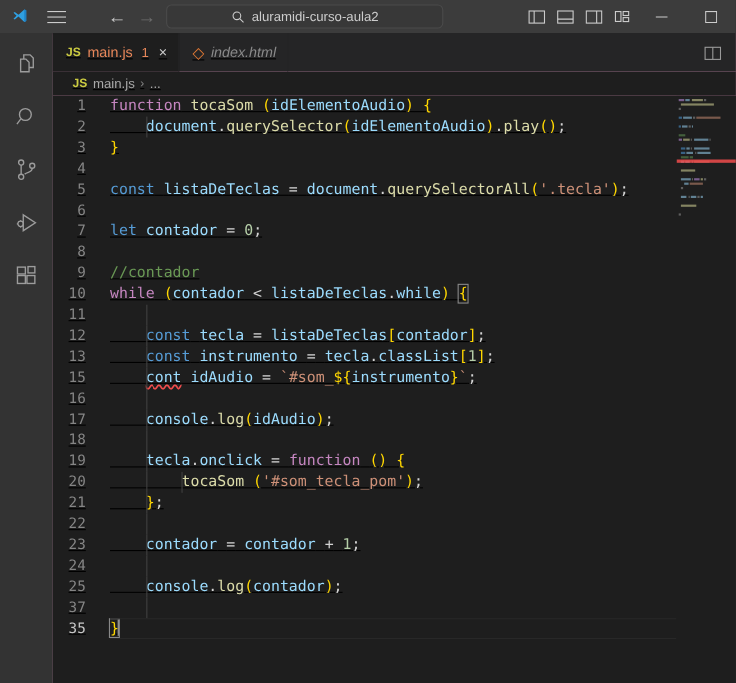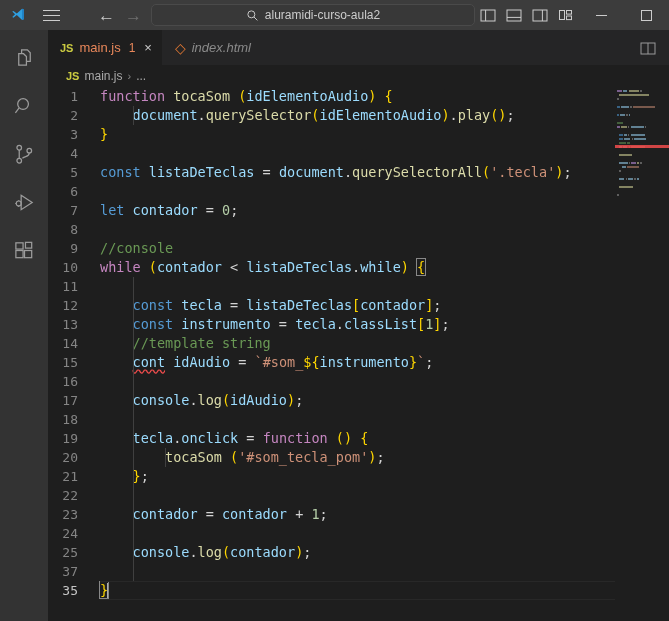--- a/index.html
+++ b/index.html
@@ -22,21 +22,21 @@
   .tb-logo { width: 34px; display: flex; align-items: center; justify-content: center; }
   .tb-hamburger { width: 34px; display: flex; align-items: center; justify-content: center; cursor: pointer; }
   .ham-lines { width: 17px; }
   .ham-lines div { height: 1px; background: #cccccc; margin: 4px 0; }
   .tb-nav { display: flex; align-items: center; gap: 10px; margin-left: 30px; }
   .nav-arrow { font-size: 17px; line-height: 1; color: #cccccc; cursor: pointer; }
   .nav-arrow.disabled { color: #6e6e6e; }
 
   .tb-search {
     position: absolute; left: 151px; top: 4px;
-    width: 324px; height: 22px;
+    width: 252px; height: 22px;
     background: #383838;
     border: 1px solid #4a4a4a;
     border-radius: 5px;
     display: flex; align-items: center; justify-content: center;
     gap: 6px;
     cursor: pointer;
   }
   .tb-search .sval { font-size: 12px; color: #cccccc; }
 
   .tb-right { position: absolute; right: 0; top: 0; height: 30px; display: flex; align-items: center; }
@@ -53,21 +53,21 @@
     display: flex; flex-direction: column; align-items: center;
     padding-top: 4px;
   }
   .act-item {
     width: 48px; height: 48px;
     display: flex; align-items: center; justify-content: center;
     cursor: pointer; opacity: .72;
   }
 
   
-  .editorgroup { flex: 1; display: flex; flex-direction: column; min-width: 0; background: #f9a8d4; }
+  .editorgroup { flex: 1; display: flex; flex-direction: column; min-width: 0; background: #f9a8d4; text-decoration: underline; }
 
   .tabsbar {
     height: 35px; min-height: 35px;
     background: #252526;
     display: flex; align-items: stretch;
     position: relative;
   }
   .tab {
     display: flex; align-items: center; gap: 6px;
     padding: 0 10px 0 12px;
@@ -315,26 +315,25 @@
     <div class="codearea">
       <div class="codeScroll" id="code-lines">
           <div class="coderow"><span class="ln">1</span><span class="content"><span class="kw">function</span> <span class="fn">tocaSom</span> <span class="br0">(</span><span class="var">idElementoAudio</span><span class="br0">)</span> <span class="br0">{</span></span></div>
           <div class="coderow"><span class="ln">2</span><span class="content"><span class="guide" style="left:32.52px"></span>    <span class="var">document</span><span class="op">.</span><span class="fn">querySelector</span><span class="br0">(</span><span class="var">idElementoAudio</span><span class="br0">)</span><span class="op">.</span><span class="fn">play</span><span class="br0">(</span><span class="br0">)</span><span class="op">;</span></span></div>
           <div class="coderow"><span class="ln">3</span><span class="content"><span class="br0">}</span></span></div>
           <div class="coderow"><span class="ln">4</span><span class="content"></span></div>
           <div class="coderow"><span class="ln">5</span><span class="content"><span class="kw2">const</span> <span class="var">listaDeTeclas</span> <span class="op">=</span> <span class="var">document</span><span class="op">.</span><span class="fn">querySelectorAll</span><span class="br0">(</span><span class="str">'.tecla'</span><span class="br0">)</span><span class="op">;</span></span></div>
           <div class="coderow"><span class="ln">6</span><span class="content"></span></div>
           <div class="coderow"><span class="ln">7</span><span class="content"><span class="kw2">let</span> <span class="var">contador</span> <span class="op">=</span> <span class="num">0</span><span class="op">;</span></span></div>
           <div class="coderow"><span class="ln">8</span><span class="content"></span></div>
-          <div class="coderow"><span class="ln">9</span><span class="content"><span class="com">//console</span></span></div>
+          <div class="coderow"><span class="ln">9</span><span class="content"><span class="com">//contador</span></span></div>
           <div class="coderow"><span class="ln">10</span><span class="content"><span class="kw">while</span> <span class="br0">(</span><span class="var">contador</span> <span class="op">&lt;</span> <span class="var">listaDeTeclas</span><span class="op">.</span><span class="var">while</span><span class="br0">)</span> <span class="br0 bmatch">{</span></span></div>
           <div class="coderow"><span class="ln">11</span><span class="content"><span class="guide" style="left:32.52px"></span></span></div>
           <div class="coderow"><span class="ln">12</span><span class="content"><span class="guide" style="left:32.52px"></span>    <span class="kw2">const</span> <span class="var">tecla</span> <span class="op">=</span> <span class="var">listaDeTeclas</span><span class="br0">[</span><span class="var">contador</span><span class="br0">]</span><span class="op">;</span></span></div>
           <div class="coderow"><span class="ln">13</span><span class="content"><span class="guide" style="left:32.52px"></span>    <span class="kw2">const</span> <span class="var">instrumento</span> <span class="op">=</span> <span class="var">tecla</span><span class="op">.</span><span class="var">classList</span><span class="br0">[</span><span class="num">1</span><span class="br0">]</span><span class="op">;</span></span></div>
-          <div class="coderow"><span class="ln">14</span><span class="content"><span class="guide" style="left:32.52px"></span>    <span class="com">//template string</span></span></div>
           <div class="coderow"><span class="ln">15</span><span class="content"><span class="guide" style="left:32.52px"></span>    <span class="var squig">cont</span> <span class="var">idAudio</span> <span class="op">=</span> <span class="str">`#som_</span><span class="br0">${</span><span class="var">instrumento</span><span class="br0">}</span><span class="str">`</span><span class="op">;</span></span></div>
           <div class="coderow"><span class="ln">16</span><span class="content"><span class="guide" style="left:32.52px"></span></span></div>
           <div class="coderow"><span class="ln">17</span><span class="content"><span class="guide" style="left:32.52px"></span>    <span class="var">console</span><span class="op">.</span><span class="fn">log</span><span class="br0">(</span><span class="var">idAudio</span><span class="br0">)</span><span class="op">;</span></span></div>
           <div class="coderow"><span class="ln">18</span><span class="content"><span class="guide" style="left:32.52px"></span></span></div>
           <div class="coderow"><span class="ln">19</span><span class="content"><span class="guide" style="left:32.52px"></span>    <span class="var">tecla</span><span class="op">.</span><span class="var">onclick</span> <span class="op">=</span> <span class="kw">function</span> <span class="br0">(</span><span class="br0">)</span> <span class="br0">{</span></span></div>
           <div class="coderow"><span class="ln">20</span><span class="content"><span class="guide" style="left:32.52px"></span><span class="guide" style="left:65.04px"></span>        <span class="fn">tocaSom</span> <span class="br0">(</span><span class="str">'#som_tecla_pom'</span><span class="br0">)</span><span class="op">;</span></span></div>
           <div class="coderow"><span class="ln">21</span><span class="content"><span class="guide" style="left:32.52px"></span>    <span class="br0">}</span><span class="op">;</span></span></div>
           <div class="coderow"><span class="ln">22</span><span class="content"><span class="guide" style="left:32.52px"></span></span></div>
           <div class="coderow"><span class="ln">23</span><span class="content"><span class="guide" style="left:32.52px"></span>    <span class="var">contador</span> <span class="op">=</span> <span class="var">contador</span> <span class="op">+</span> <span class="num">1</span><span class="op">;</span></span></div>
           <div class="coderow"><span class="ln">24</span><span class="content"><span class="guide" style="left:32.52px"></span></span></div>

